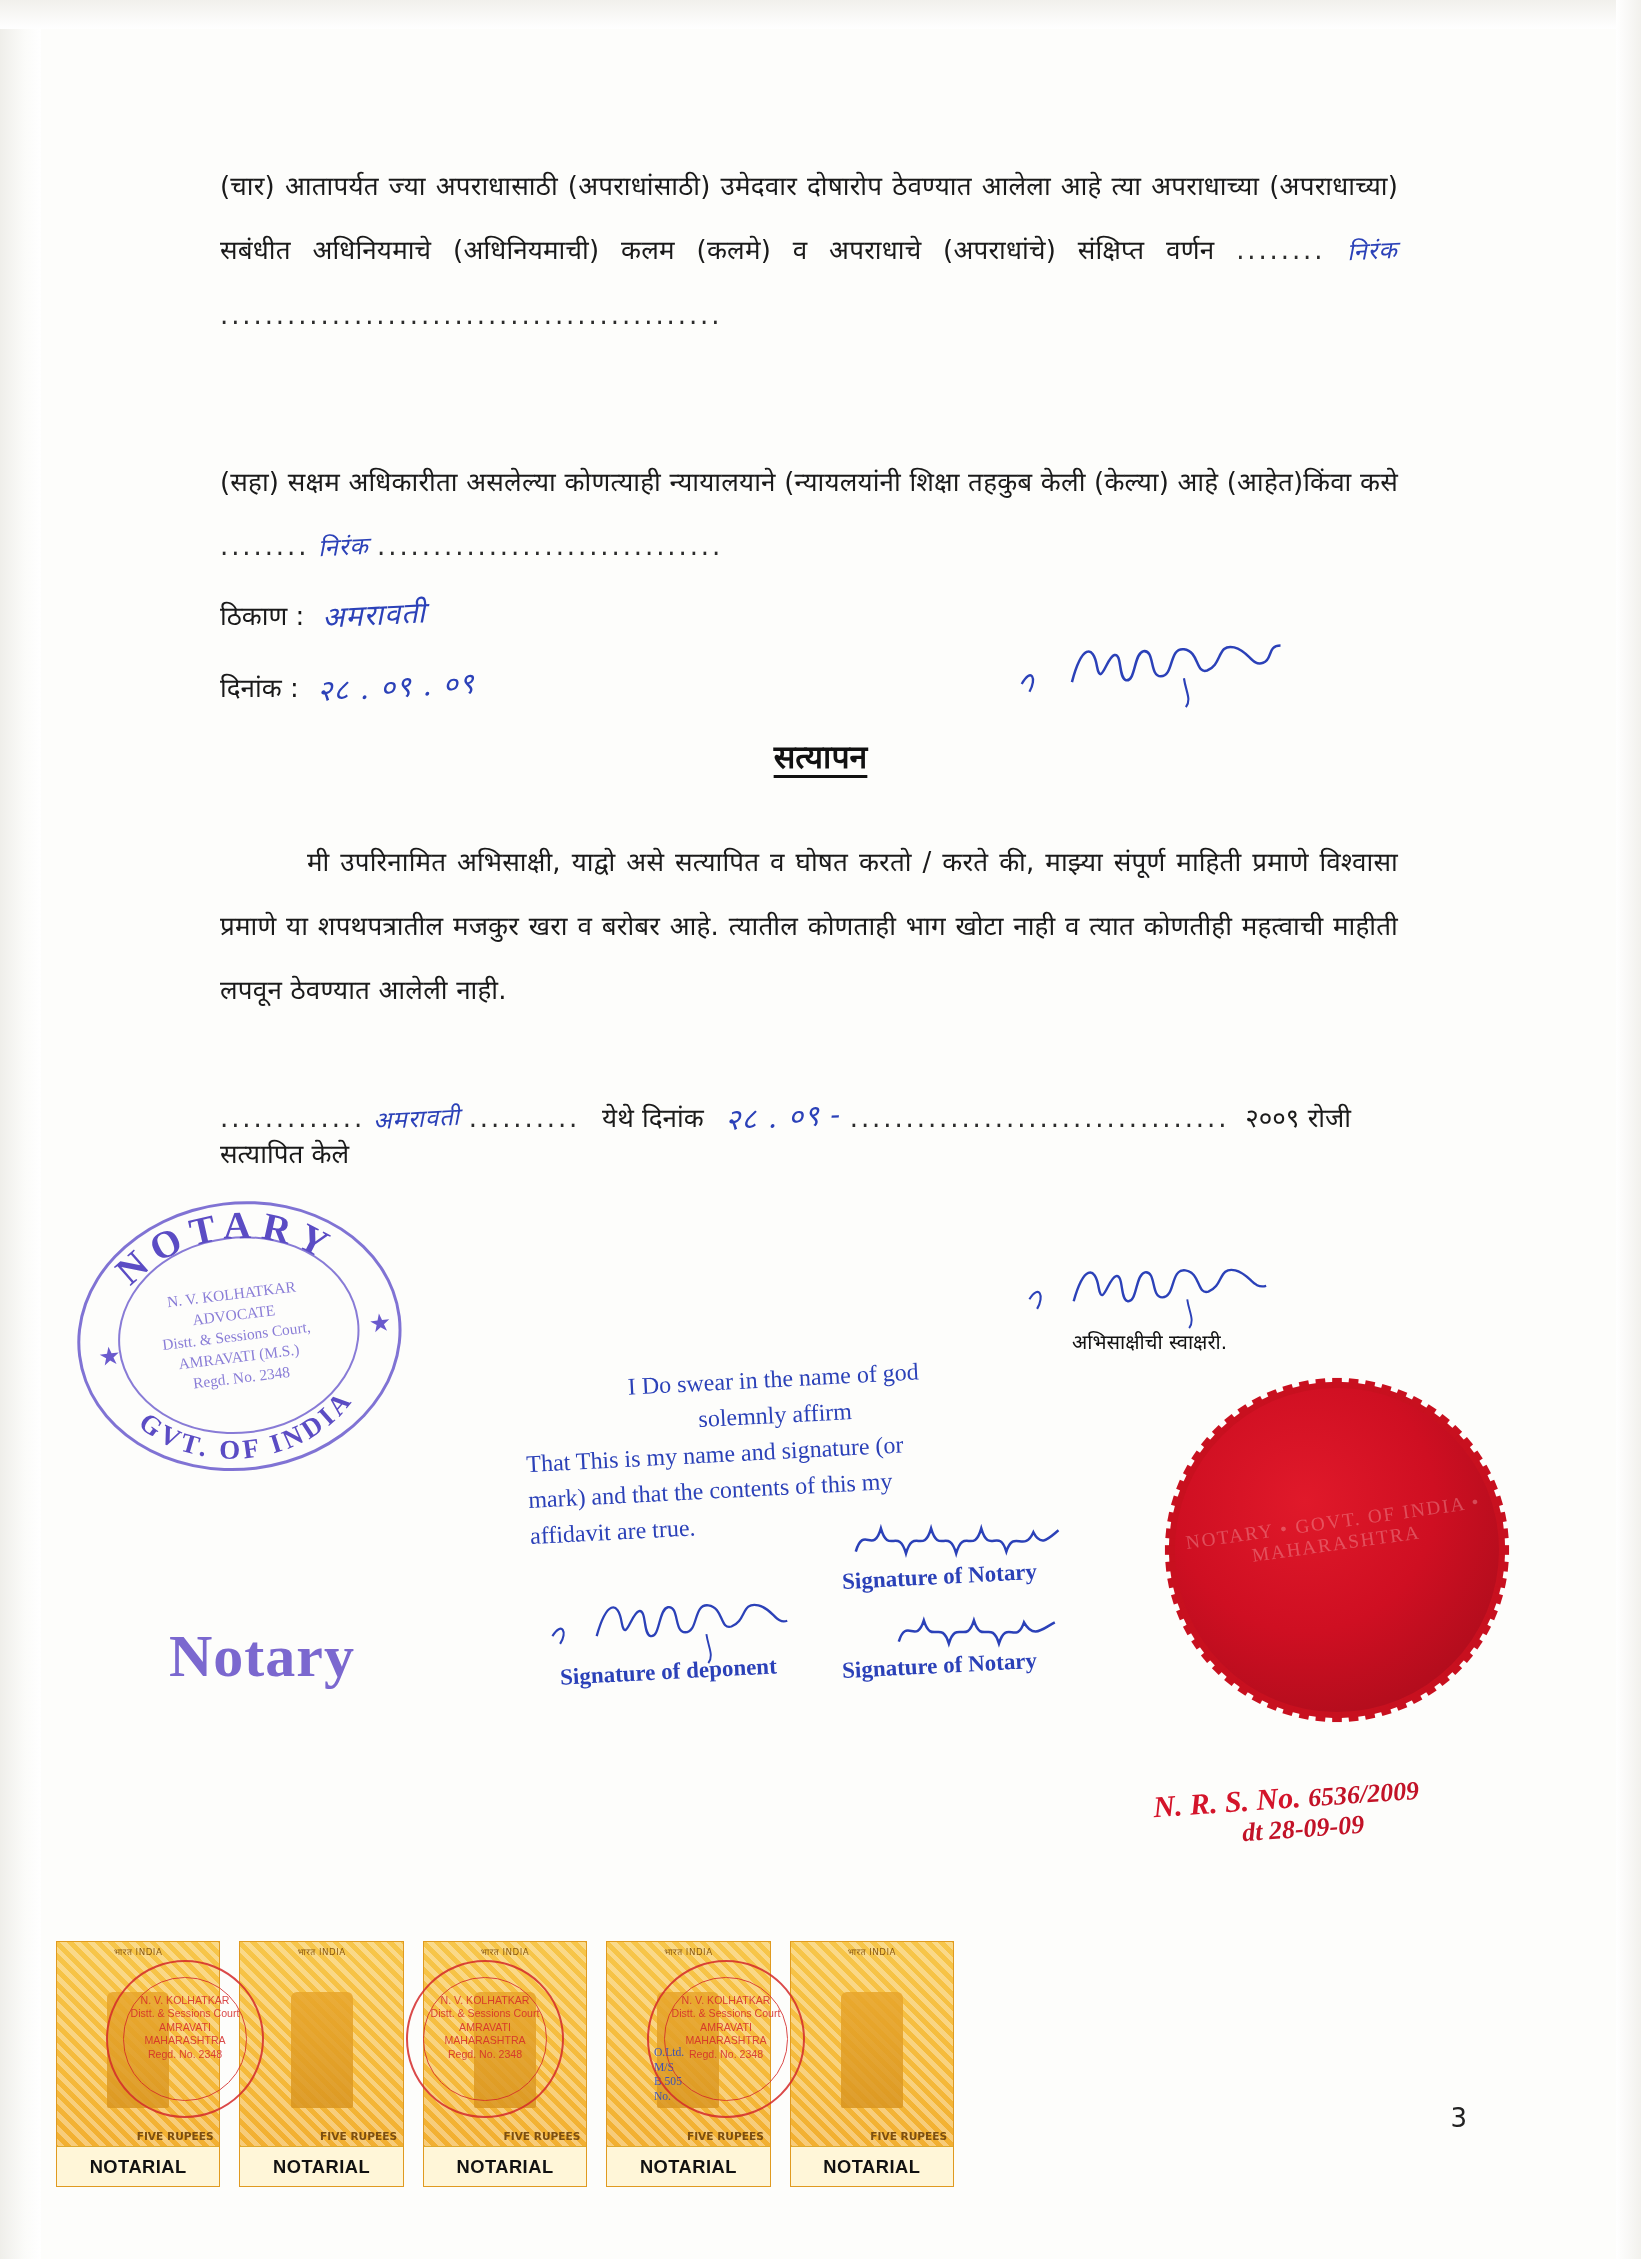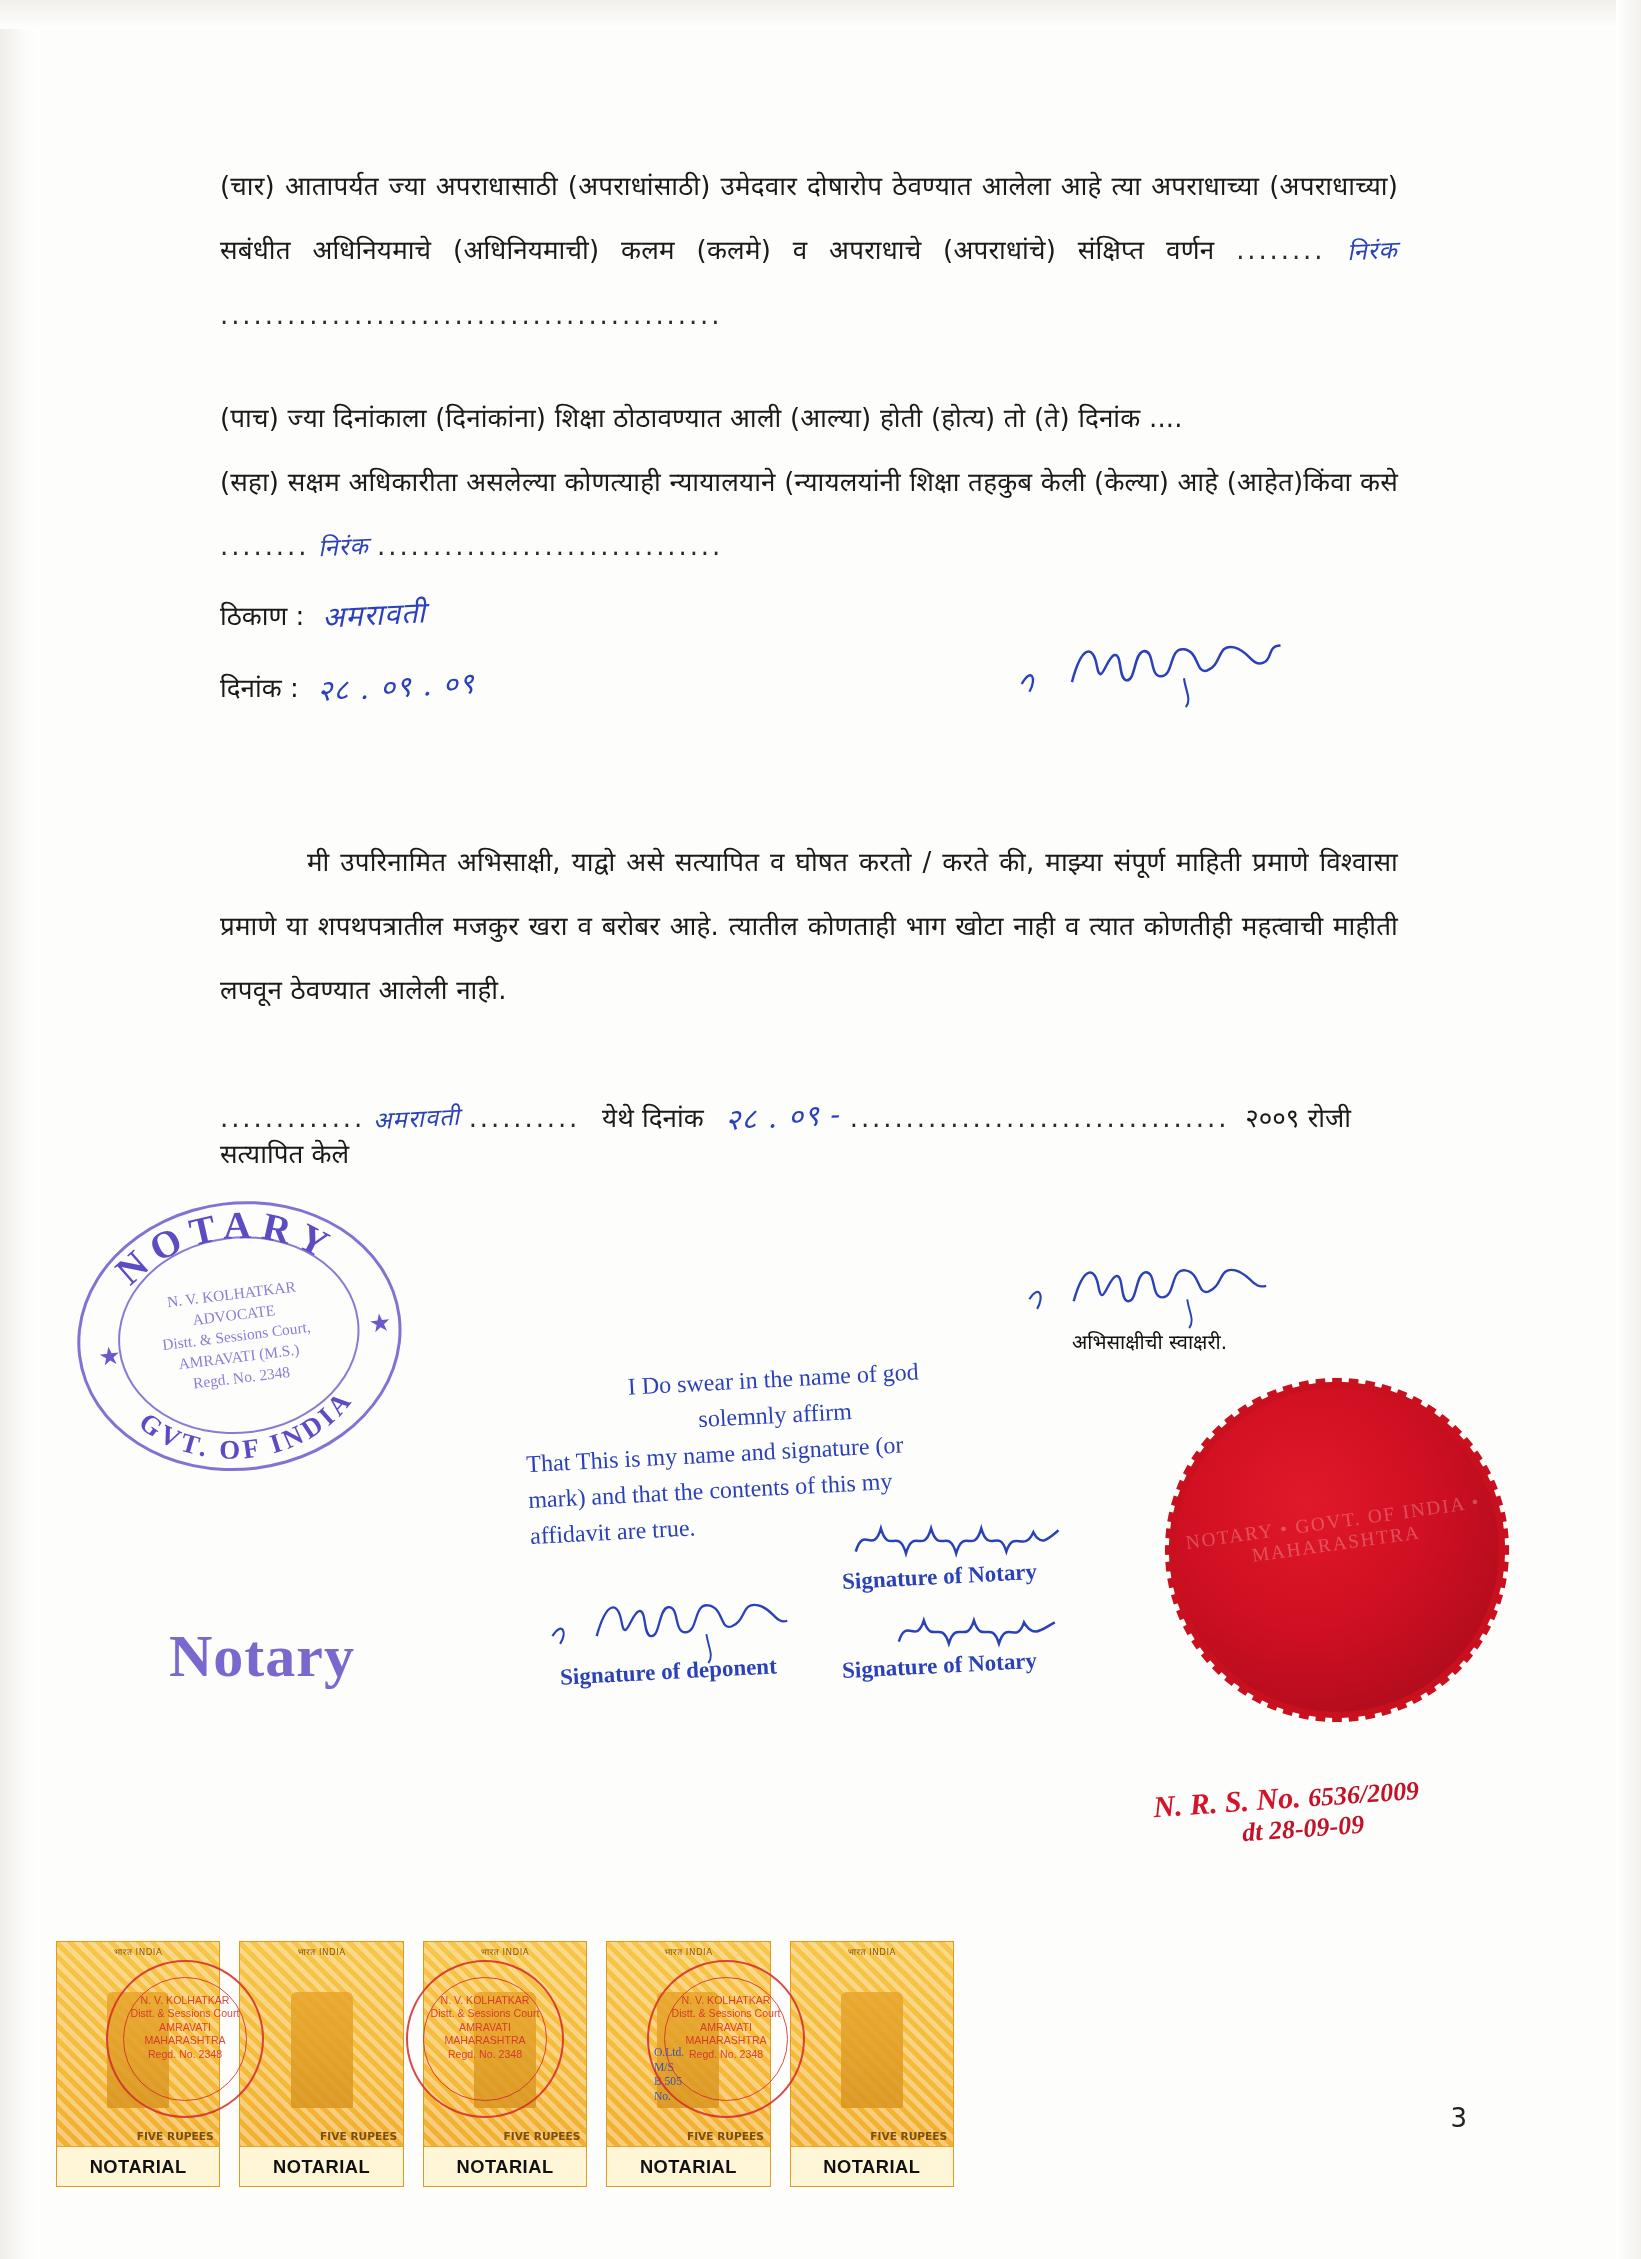--- a/index.html
+++ b/index.html
@@ -317,23 +317,20 @@
   <div class="scan-edge-top"></div>
   <div class="scan-edge-right"></div>
 
   <div class="body-text para-justify" style="top:154px;">
     <span>(चार)  आतापर्यत ज्या अपराधासाठी (अपराधांसाठी) उमेदवार दोषारोप ठेवण्यात आलेला आहे त्या अपराधाच्या (अपराधाच्या) सबंधीत अधिनियमाचे (अधिनियमाची) कलम (कलमे) व अपराधाचे (अपराधांचे) संक्षिप्त वर्णन</span>
     <span class="dotted">........</span>
     <span class="hand">निरंक</span>
     <span class="dotted">.............................................</span>
   </div>
 
-  <div class="body-text" style="top:386px;">
-    <span>(पाच)   ज्या दिनांकाला (दिनांकांना) शिक्षा ठोठावण्यात आली (आल्या) होती (होत्य) तो (ते) दिनांक ....</span>
-  </div>
 
   <div class="body-text para-justify" style="top:450px;">
     <span>(सहा)   सक्षम अधिकारीता असलेल्या कोणत्याही न्यायालयाने (न्यायलयांनी शिक्षा तहकुब केली (केल्या) आहे (आहेत)किंवा कसे</span>
     <span class="dotted">........</span>
     <span class="hand">निरंक</span>
     <span class="dotted">...............................</span>
   </div>
 
   <div class="label-line" style="top:594px;">
     <span>ठिकाण :</span>
@@ -346,20 +343,21 @@
   </div>
 
   <div class="scribble" style="left:1014px; top:628px;">
     <svg width="309" height="87" viewBox="0 0 320 90">
       <path d="M8 58 C18 40 24 52 16 66" stroke="#2b41b8" stroke-width="2.4" fill="none"></path>
       <path d="M60 56 C70 18 82 16 86 40 C90 62 96 30 104 28 C112 26 108 52 116 54 C126 56 124 26 134 24 C146 22 140 50 152 50 C166 50 160 20 176 22 C192 24 188 48 200 44 C216 38 210 16 228 20 C244 24 246 40 258 36 C268 33 262 18 276 18" stroke="#2b41b8" stroke-width="2.6" fill="none"></path>
       <path d="M176 52 C178 66 184 74 178 82" stroke="#2b41b8" stroke-width="2.2" fill="none"></path>
     </svg>
   </div>
 
+  <div class="heading" style="top:734px;">सत्यापन</div>
 
   <div class="body-text para-justify" style="top:830px; text-indent:87px;">मी उपरिनामित अभिसाक्षी, याद्वो असे सत्यापित व घोषत करतो / करते की, माझ्या संपूर्ण माहिती प्रमाणे विश्वासा प्रमाणे या शपथपत्रातील मजकुर खरा व बरोबर आहे. त्यातील कोणताही भाग खोटा नाही व त्यात कोणतीही महत्वाची माहीती लपवून ठेवण्यात आलेली नाही.</div>
 
   <div class="label-line" style="top:1096px; width:1207px;">
     <span class="dotted">.............</span>
     <span class="hand">अमरावती</span>
     <span class="dotted">..........</span>
     <span style="margin:0 13.5px;text-align:center;">येथे दिनांक</span>
     <span class="hand hand-big">२८ . ०९ -</span>
     <span class="dotted">..................................</span>

